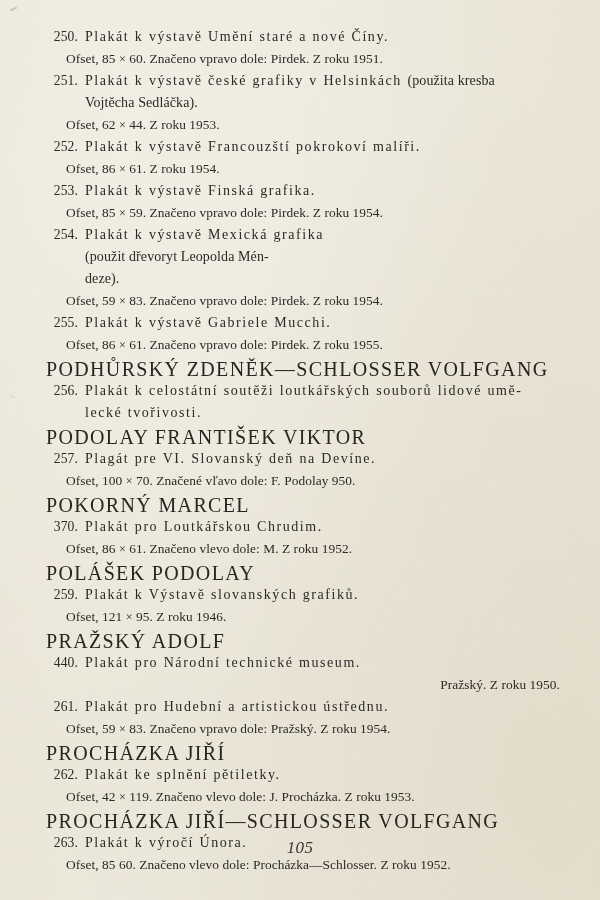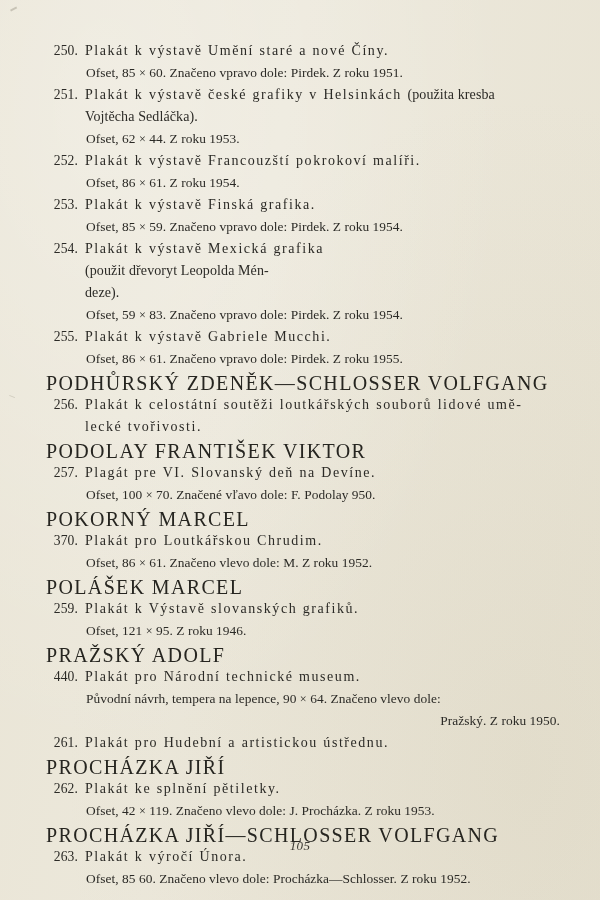--- a/index.html
+++ b/index.html
@@ -21,21 +21,21 @@
     inset: 0;
     background:
       radial-gradient(ellipse at 18% 12%, rgba(255,255,255,0.30), rgba(255,255,255,0) 58%),
       radial-gradient(ellipse at 88% 86%, rgba(190,180,150,0.16), rgba(255,255,255,0) 62%),
       linear-gradient(100deg, rgba(222,214,190,0.20), rgba(255,255,255,0) 40%, rgba(214,205,178,0.18));
     pointer-events: none;
   }
   .page {
     position: absolute;
     inset: 0;
-    padding: 40px 40px 0 46px;
+    padding: 26px 40px 0 46px;
     box-sizing: border-box;
   }
 
   .catalog { font-size: 0; }
 
   
   .heading {
     font-size: 20px;
     letter-spacing: 1.35px;
     line-height: 22px;
@@ -74,42 +74,42 @@
     word-spacing: 0.5px;
   }
   .title.wrap2 { text-align-last: left; }
   
   .plain {
     letter-spacing: 0.1px;
     word-spacing: 0;
   }
   .detail {
     display: block;
-    margin-left: 40px;
+    margin-left: 20px;
     font-size: 13.4px;
     line-height: 22px;
     letter-spacing: 0.05px;
   }
   .detail.just {
     text-align: justify;
     text-justify: inter-word;
   }
   .detail.just-last { text-align: right; }
 
   .times { font-size: 12.2px; }
 
   
   .folio {
     position: absolute;
     left: 0;
     right: 0;
     top: 838px;
     text-align: center;
     font-style: italic;
-    font-size: 13px;
+    font-size: 17px;
     letter-spacing: 0.4px;
     color: #3a3832;
   }
 
   
   .speck {
     position: absolute;
     background: #8a8473;
     opacity: 0.38;
     pointer-events: none;
@@ -184,42 +184,42 @@
         <div class="detail">Ofset, 100 <span class="times">×</span> 70. Značené vľavo dole: F. Podolay 950.</div>
       </div>
       <div class="heading">POKORNÝ MARCEL</div>
       <div class="entry">
         <div class="entry-title-line">
           <span class="num">370.</span>
           <span class="title">Plakát pro Loutkářskou Chrudim.</span>
         </div>
         <div class="detail">Ofset, 86 <span class="times">×</span> 61. Značeno vlevo dole: M. Z roku 1952.</div>
       </div>
-      <div class="heading">POLÁŠEK MARCEL</div>
+      <div class="heading">POLÁŠEK PODOLAY</div>
       <div class="entry">
         <div class="entry-title-line">
           <span class="num">259.</span>
           <span class="title">Plakát k Výstavě slovanských grafiků.</span>
         </div>
         <div class="detail">Ofset, 121 <span class="times">×</span> 95. Z roku 1946.</div>
       </div>
       <div class="heading">PRAŽSKÝ ADOLF</div>
       <div class="entry">
         <div class="entry-title-line">
           <span class="num">440.</span>
           <span class="title">Plakát pro Národní technické museum.</span>
         </div>
-        <div class="detail just">Původní návrh, tempera na lepence, 90 <span class="times">×</span> 64. Značeno vlevo dole:</div>
         <div class="detail just just-last">Pražský. Z roku 1950.</div>
       </div>
       <div class="entry">
         <div class="entry-title-line">
           <span class="num">261.</span>
           <span class="title">Plakát pro Hudební a artistickou ústřednu.</span>
         </div>
+        <div class="detail">Ofset, 59 <span class="times">×</span> 83. Značeno vpravo dole: Pražský. Z roku 1954.</div>
       </div>
       <div class="heading">PROCHÁZKA JIŘÍ</div>
       <div class="entry">
         <div class="entry-title-line">
           <span class="num">262.</span>
           <span class="title">Plakát ke splnění pětiletky.</span>
         </div>
         <div class="detail">Ofset, 42 <span class="times">×</span> 119. Značeno vlevo dole: J. Procházka. Z roku 1953.</div>
       </div>
       <div class="heading">PROCHÁZKA JIŘÍ—SCHLOSSER VOLFGANG</div>

